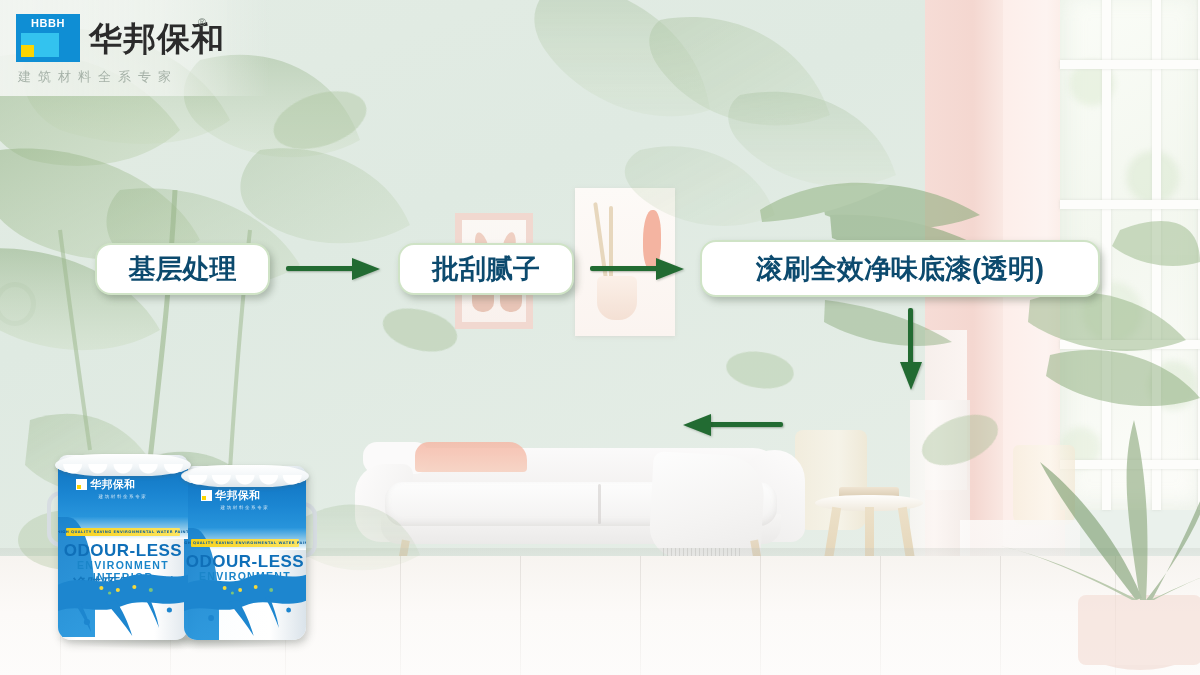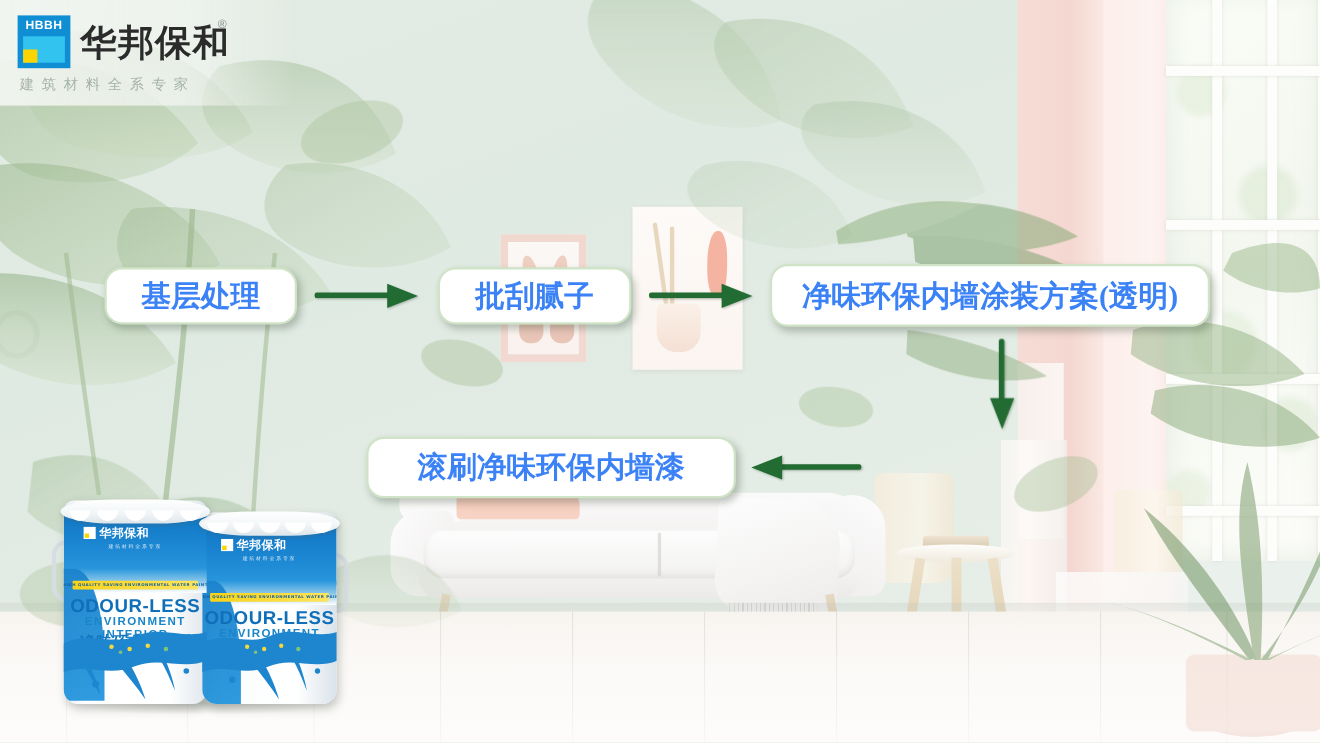--- a/index.html
+++ b/index.html
@@ -207,21 +207,21 @@
   
   .leaves { position:absolute; inset:0; pointer-events:none; }
 
   
   .logo-bar {
     position:absolute; left:0; top:0; width:270px; height:96px;
     background: linear-gradient(90deg, rgba(242,245,241,.93) 0%, rgba(240,244,239,.80) 62%, rgba(238,243,238,0) 100%);
   }
   .logo-row { position:absolute; left:16px; top:14px; display:flex; align-items:center; gap:9px; }
   .logo-mark {
-    position:relative; width:48px; height:48px;
+    position:relative; width:64px; height:48px;
     background:#0f8ed4;
   }
   .logo-mark .hbbh {
     position:absolute; left:0; right:0; top:3px;
     text-align:center; color:#ffffff; font-size:11px; font-weight:bold;
     letter-spacing:.5px; font-family:"Liberation Sans", sans-serif;
   }
   .logo-mark .cyan {
     position:absolute; left:5px; top:19px; width:38px; height:24px; background:#33c3ef;
   }
@@ -265,23 +265,23 @@
   }
 
   
   .fbox {
     position:absolute;
     display:flex; align-items:center; justify-content:center;
     background:#ffffff;
     border: 2.5px solid #cfe3c6;
     border-radius: 16px;
     box-shadow: 3px 4px 7px rgba(60,75,55,.30);
-    font-family:Liberation Serif, serif;
+    font-family:Liberation Sans, sans-serif;
     font-weight:bold;
-    color:#3b82f6;
+    color:#0c4a6e;
     white-space:nowrap;
   }
   #box-1 { left:95px;  top:243px; width:175px; height:52px; font-size:27px; }
   #box-2 { left:398px; top:243px; width:176px; height:52px; font-size:27px;text-align:right; }
   #box-3 { left:700px; top:240px; width:400px; height:57px; font-size:27px; }
   #box-4 { left:793px; top:398px; width:307px; height:54px; font-size:27px; }
   #box-5 { left:333px; top:397px; width:336px; height:56px; font-size:27px; }
 
   
   .arrow { position:absolute; }
@@ -588,22 +588,21 @@
       <div class="yellow"></div>
     </div>
     <div class="logo-word">华邦保和</div>
   </div>
   <div class="logo-reg">®</div>
   <div class="logo-tagline">建筑材料全系专家</div>
 
 
   <div id="box-1" class="fbox">基层处理</div>
   <div id="box-2" class="fbox">批刮腻子</div>
-  <div id="box-3" class="fbox">净味环保内墙涂装方案(透明)</div>
-  <div id="box-5" class="fbox">滚刷净味环保内墙漆</div>
+  <div id="box-3" class="fbox">滚刷全效净味底漆(透明)</div>
 
   <div id="arrow-1" class="arrow">
     <div class="shaft"></div>
       <div class="head"></div>
   </div>
   <div id="arrow-2" class="arrow">
     <div class="shaft"></div>
       <div class="head"></div>
   </div>
   <div id="arrow-3" class="arrow">

